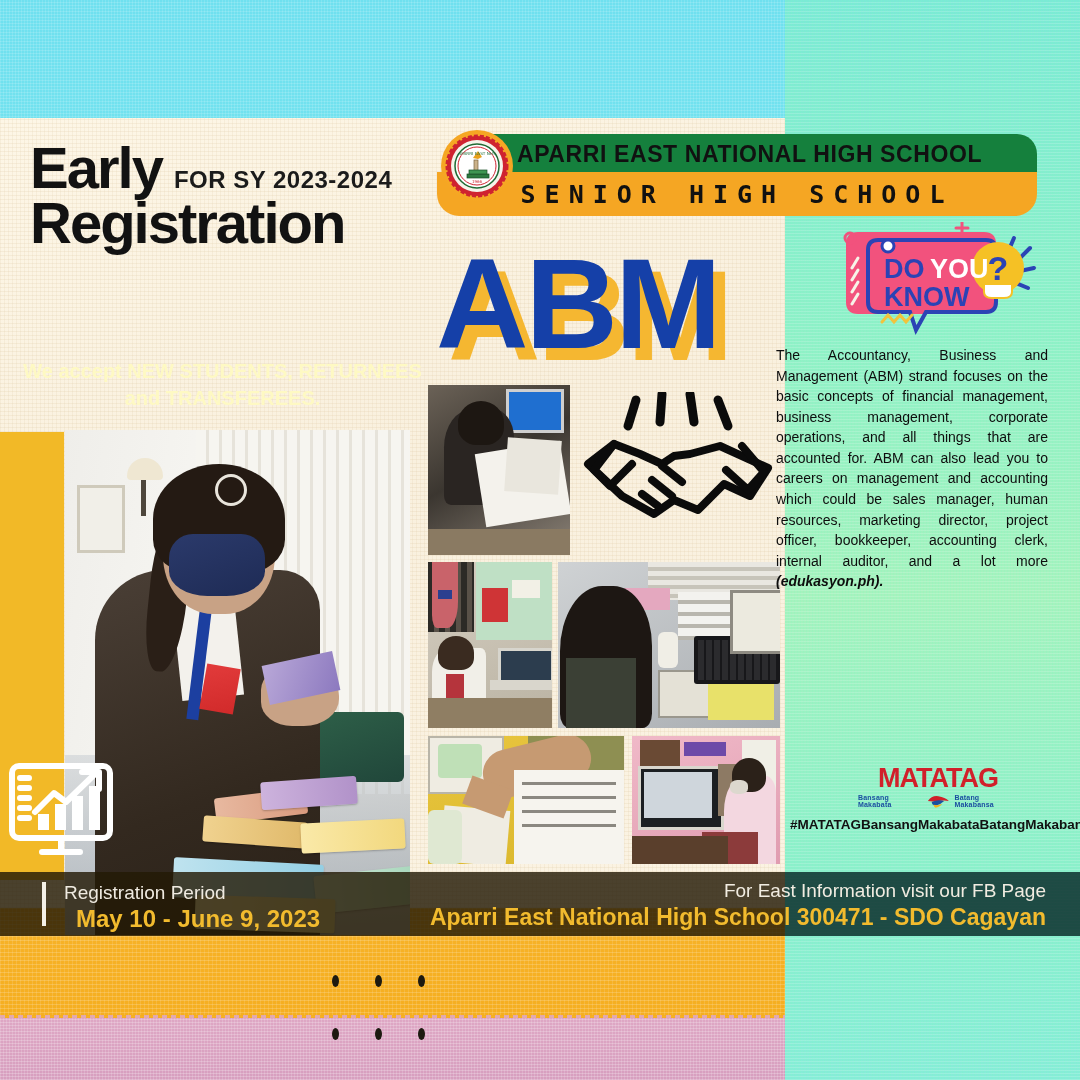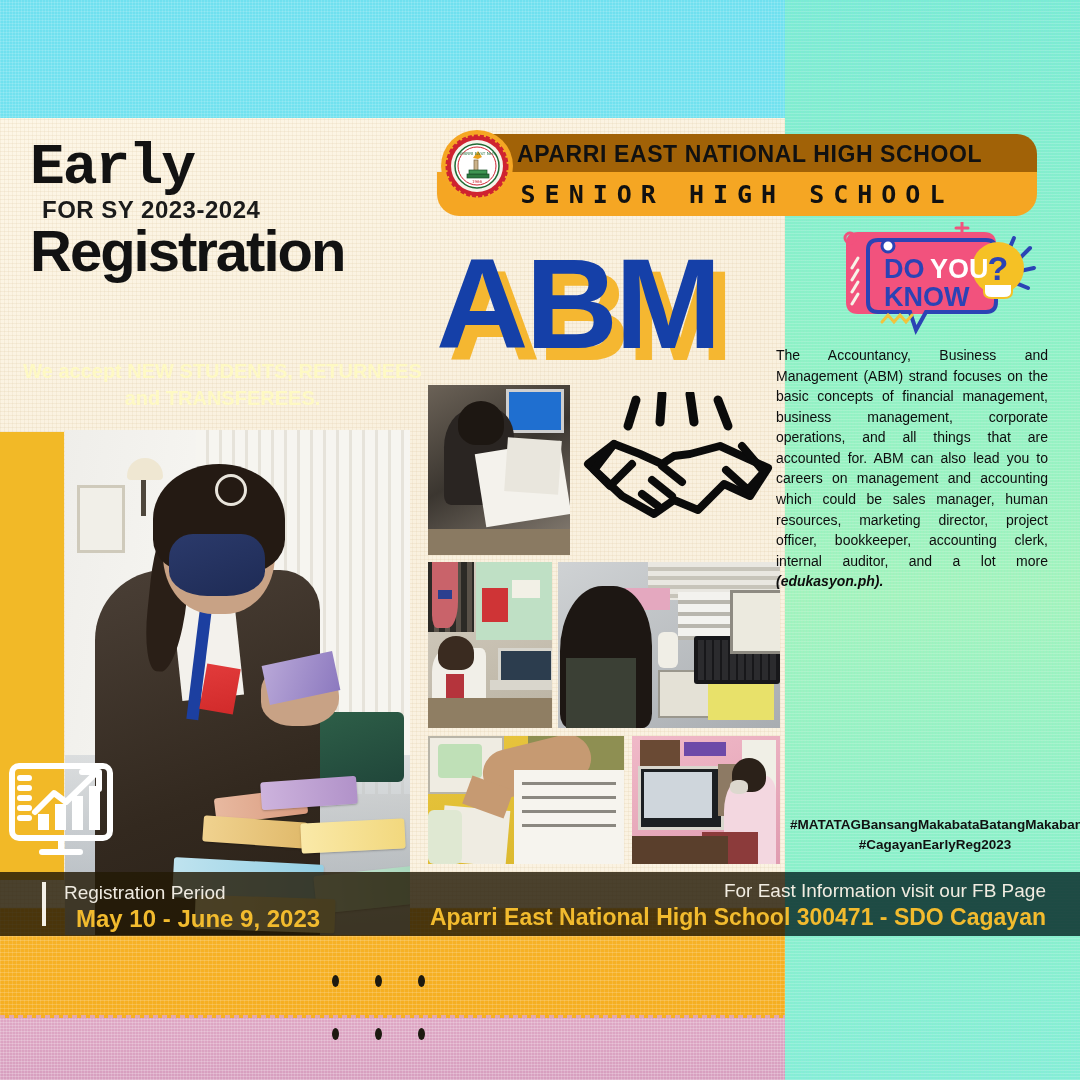--- a/index.html
+++ b/index.html
@@ -51,21 +51,21 @@
     background:
       repeating-linear-gradient(0deg, rgba(210,185,140,.16) 0 1px, rgba(0,0,0,0) 1px 4px),
       repeating-linear-gradient(90deg, rgba(210,185,140,.13) 0 1px, rgba(0,0,0,0) 1px 4px),
       linear-gradient(160deg,#fdf6e6 0%,#f9f0de 45%,#fbf3e3 100%);
   }
 
   
   .headline{position:absolute;left:30px;top:140px;width:390px;}
   .h-early{
     font-size:58px;font-weight:800;letter-spacing:-2px;color:#121212;
-    line-height:.96;display:inline-block;vertical-align:baseline;font-family:Liberation Mono, monospace;
+    line-height:.96;display:inline-block;vertical-align:baseline;
   }
   .h-sy{
     font-size:24px;font-weight:600;color:#1b1b1b;letter-spacing:.5px;
     display:inline-block;margin-left:12px;vertical-align:baseline;
   }
   .h-reg{
     font-size:58px;font-weight:800;letter-spacing:-2px;color:#121212;
     line-height:1.0;margin-top:-2px;
   }
   .h-ongoing{
@@ -123,21 +123,21 @@
 
   .chart-icon{position:absolute;left:2px;top:752px;width:120px;height:110px;}
 
   
   .yellow-bar{position:absolute;left:0;top:432px;width:64px;height:448px;background:#f2b927;}
 
   
   .banner{position:absolute;left:437px;top:134px;width:600px;height:82px;}
   .banner-top{
     position:absolute;left:25px;top:0;width:575px;height:40px;
-    background:#a16207;border-radius:20px 20px 0 0;
+    background:#15803d;border-radius:20px 20px 0 0;
     display:flex;align-items:center;justify-content:center;
   }
   .banner-top span{
     font-size:23px;font-weight:800;letter-spacing:.6px;color:#111;white-space:nowrap;
   }
   .banner-bot{
     position:absolute;left:0;top:38px;width:600px;height:44px;
     background:#f5a623;border-radius:0 0 22px 22px;
     display:flex;align-items:center;justify-content:center;
   }
@@ -435,24 +435,35 @@
       <text x="56" y="56" font-size="27" font-weight="bold" fill="#2b43b5" font-family="Liberation Sans">DO</text>
       <text x="102" y="56" font-size="27" font-weight="bold" fill="#ffffff" font-family="Liberation Sans">YOU</text>
       <text x="56" y="84" font-size="27" font-weight="bold" fill="#2b43b5" font-family="Liberation Sans">KNOW</text>
     </svg>
   </div>
 
   <div class="desc">
     <span>The Accountancy, Business and Management (ABM) strand  focuses on the basic concepts of financial management, business management, corporate operations, and all things that are accounted for. ABM can also lead you to careers on management and accounting which could be sales manager, human resources, marketing director, project officer, bookkeeper, accounting clerk, internal auditor, and a lot more </span><i>(edukasyon.ph).</i>
   </div>
 
+  <div class="matatag">
+    <div class="mt-word">MATATAG</div>
+    <div class="mt-sub">
+      <span>Bansang Makabata</span>
+      <svg width="26" height="14" viewBox="0 0 26 14">
+        <path d="M2 7 q4 -6 11 -5 q7 1 11 5 q-5 -1 -11 0 q-6 1 -11 0 z" fill="#d1202a"></path>
+        <path d="M6 8 q6 -3 13 -1 q-4 4 -9 5 q-4 -1 -4 -4 z" fill="#1a4fa0"></path>
+        <path d="M8 11 q5 1 9 -1 q-3 4 -7 4 q-2 -1 -2 -3 z" fill="#f2b01e"></path>
+      </svg>
+      <span>Batang Makabansa</span>
+    </div>
+  </div>
 
   <div class="hashtags">
     <div>#MATATAGBansangMakabataBatangMakabansa</div>
-    <div>#CagayanEarlyReg2023</div>
   </div>
 
   <div class="footbar">
     <div class="fb-l"></div>
     <div class="fb-r"></div>
     <div class="fb-tick"></div>
     <div class="fb-reg-label">Registration Period</div>
     <div class="fb-reg-date">May 10 - June 9, 2023</div>
     <div class="fb-info">For East Information visit our FB Page</div>
     <div class="fb-page">Aparri East National High School 300471 - SDO Cagayan</div>

